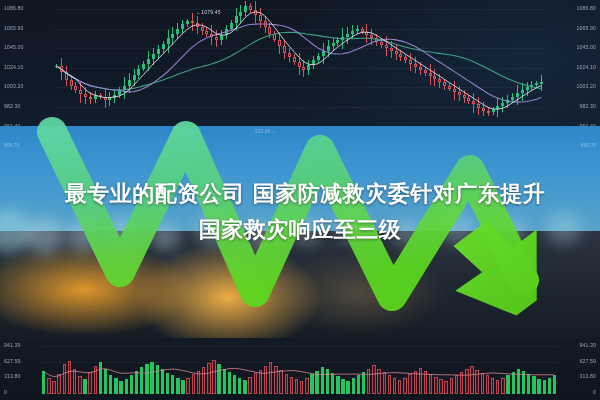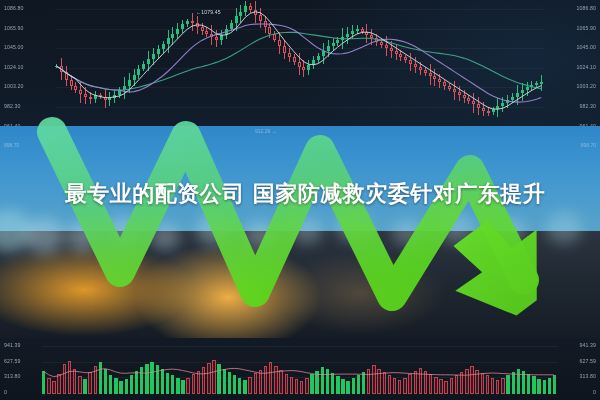--- a/index.html
+++ b/index.html
@@ -732,15 +732,16 @@
       </linearGradient>
     </defs>
 
     <polyline points="52,132 120,272 186,136 255,292 320,150 392,296 470,170 524,280" fill="none" stroke="url(#agrad)" stroke-width="30" stroke-linecap="round" stroke-linejoin="round" opacity="0.93"></polyline>
 
     <polygon points="548,318 484,302 508,280 476,258 506,228 534,252 556,230 566,300" fill="url(#agrad2)" opacity="0.97" transform="translate(-26,-6) rotate(8 520 280)"></polygon>
   </svg>
 
   <div class="head">
     <span class="l1">最专业的配资公司 国家防减救灾委针对广东提升</span>
+    <span class="l2">国家救灾响应至三级</span>
   </div>
 
 </div>
 
 </body></html>

